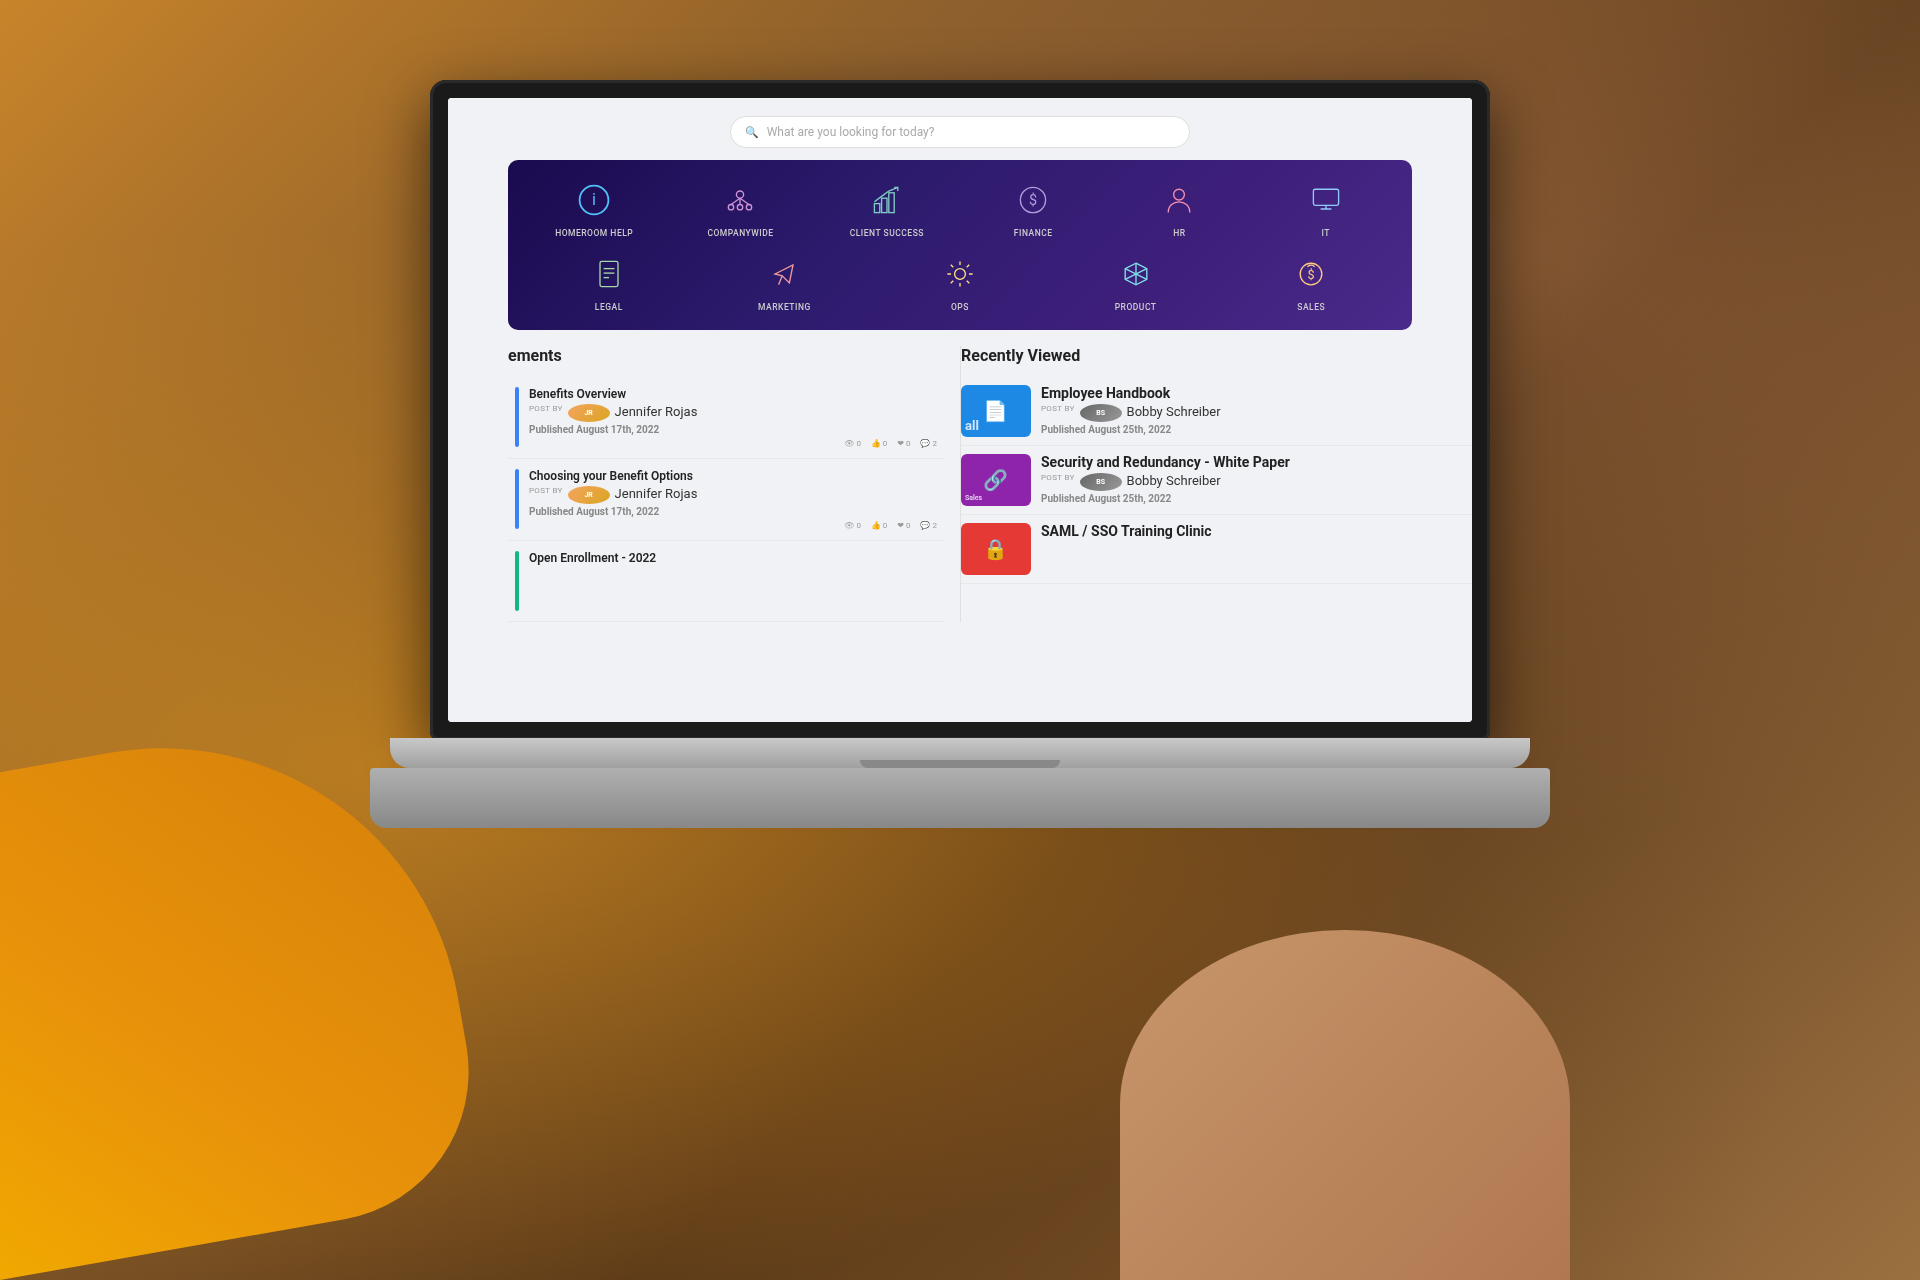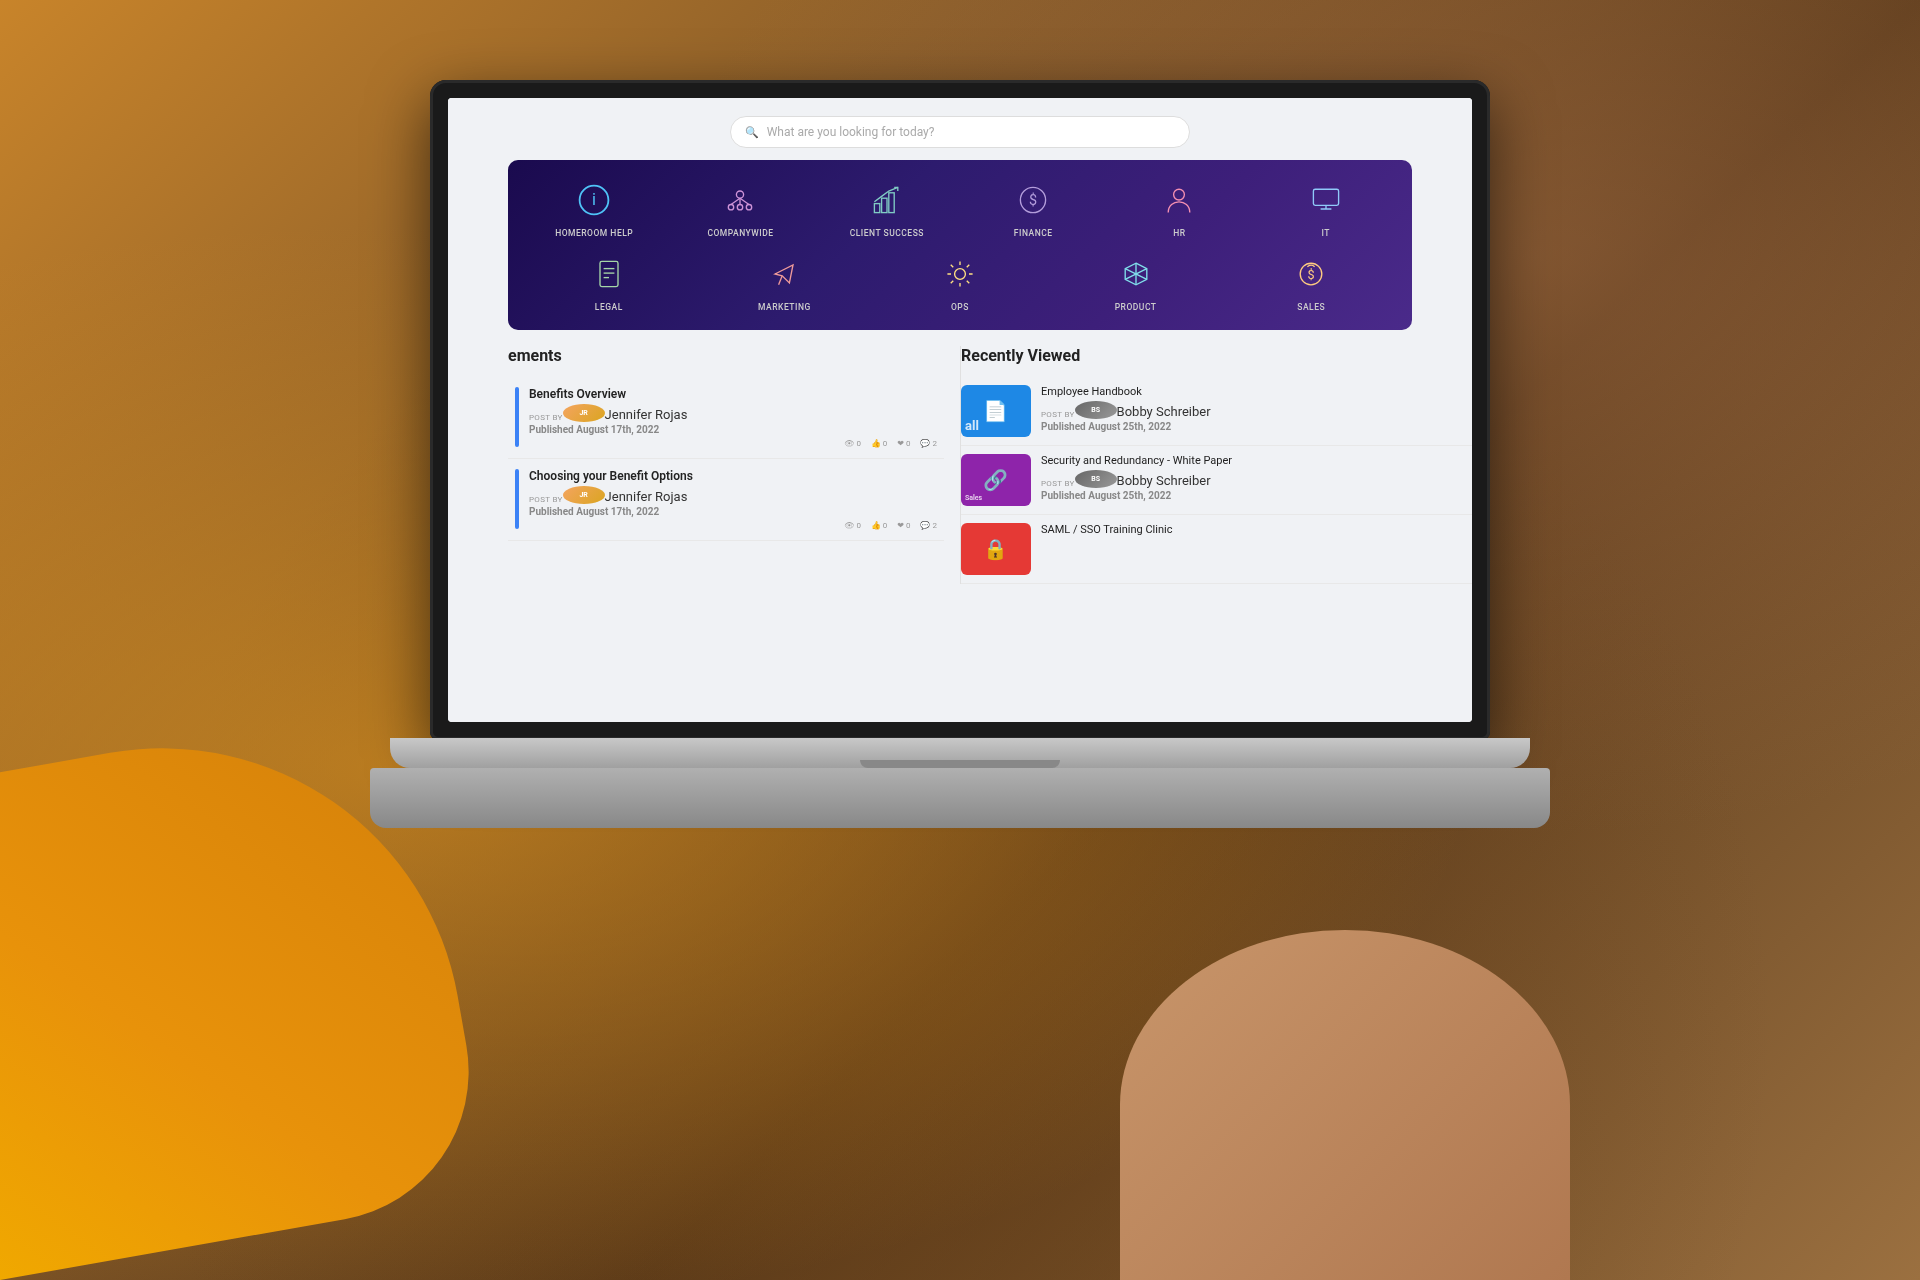--- a/index.html
+++ b/index.html
@@ -208,21 +208,22 @@
 
     .announcement-title {
       font-size: 12px;
       font-weight: 600;
       color: #222;
       margin-bottom: 3px;
     }
 
     .post-meta {
       display: flex;
-      align-items: flex-end;
+      align-items: flex-start;
+      gap: 5px;
       margin-bottom: 2px;
     }
 
     .post-by-label {
       font-size: 8px;
       color: #999;
       text-transform: uppercase;
       letter-spacing: 0.3px;
     }
 
@@ -291,22 +292,22 @@
       font-size: 18px;
       position: relative;
       overflow: hidden;
     }
 
     .viewed-content {
       flex: 1;
     }
 
     .viewed-title {
-      font-size: 11px;
-      font-weight: 400;
+      font-size: 14px;
+      font-weight: 700;
       color: #222;
       margin-bottom: 3px;
     }
 
     
     .person-overlay {
       position: absolute;
       bottom: 0;
       left: 0;
       width: 700px;
@@ -509,20 +510,27 @@
 
     <div class="post-stats">
       <span class="stat-item">👁 0</span>
       <span class="stat-item">👍 0</span>
       <span class="stat-item">❤ 0</span>
       <span class="stat-item">💬 2</span>
     </div>
 
     </div>
   </div>
+                <div class="announcement-item">
+    <div class="announcement-color-bar" style="background:#10b981"></div>
+    <div class="announcement-content">
+      <div class="announcement-title">Open Enrollment - 2022</div>
+
+    </div>
+  </div>
               </div>
           </div>
 
           <div class="recently-viewed-section">
             <div class="section-title">Recently Viewed</div>
             <div id="recently-viewed-list">
                 <div class="viewed-item">
     <div class="viewed-thumbnail" style="background:#1e88e5">
       <span style="font-size:20px;">📄</span>
       <span style="position:absolute;bottom:4px;left:4px;font-size:13px;color:rgba(255,255,255,0.8);font-weight:700;">all</span>

